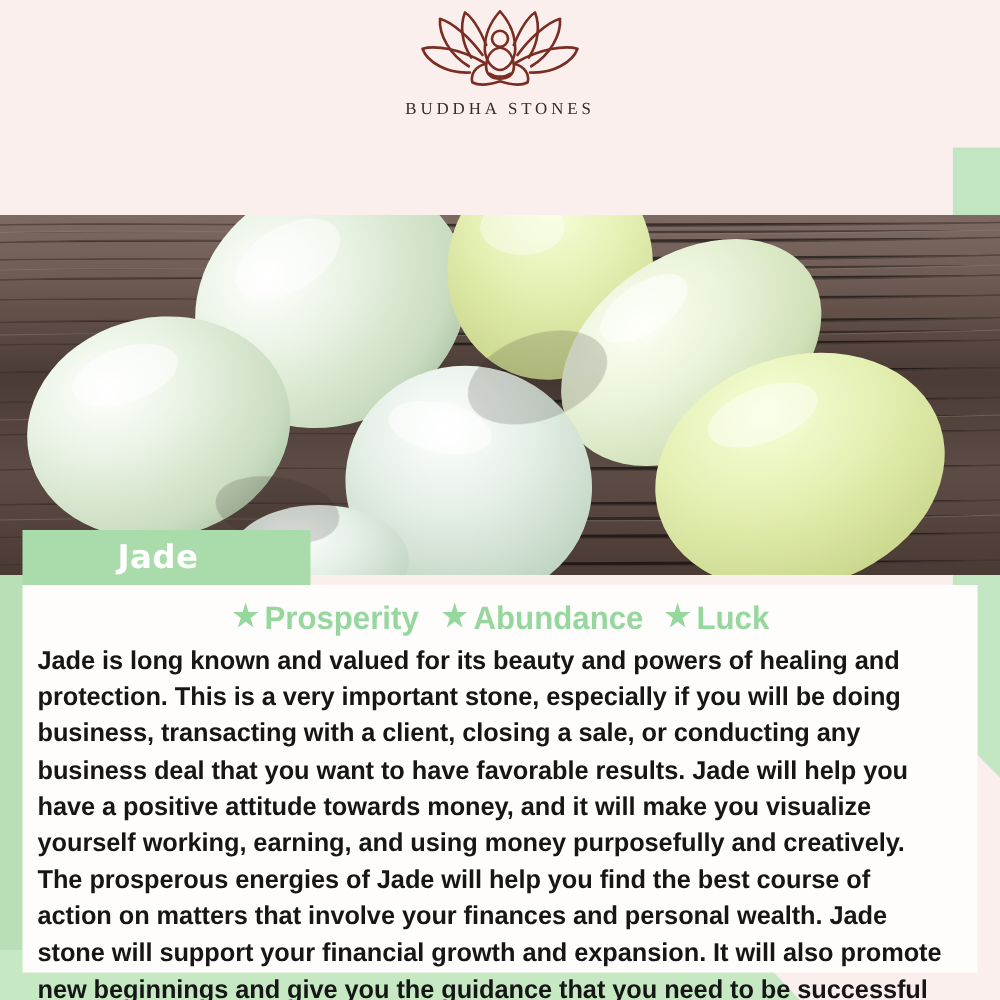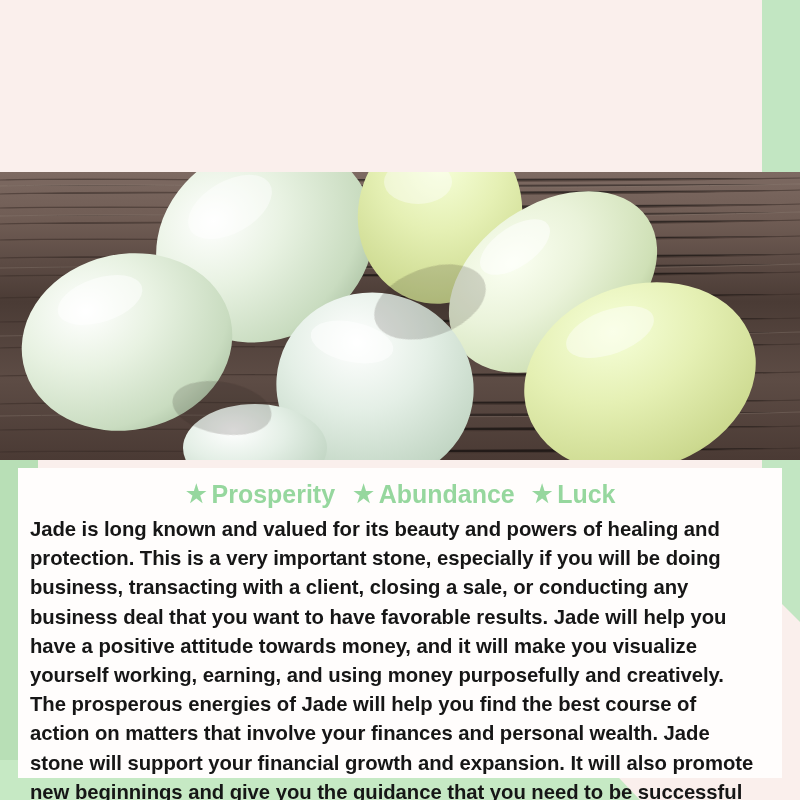--- a/index.html
+++ b/index.html
@@ -209,22 +209,55 @@
         <ellipse cx="255" cy="276" rx="72" ry="44" fill="url(#st4)"></ellipse>
       </g>
 
       <g fill="#2c221e" opacity="0.18">
         <ellipse cx="430" cy="130" rx="58" ry="34" transform="rotate(-20 430 130)"></ellipse>
         <ellipse cx="222" cy="236" rx="50" ry="26" transform="rotate(10 222 236)"></ellipse>
       </g>
     </svg>
   </div>
 
-
-
+  <div class="logo-block">
+    <span class="logo-mark">
+      <svg width="136" height="66" viewBox="0 0 136 66" aria-hidden="true">
+        <g fill="none" stroke="#7a2d22" stroke-width="2.1" stroke-linecap="round" stroke-linejoin="round">
+
+          <path d="M55 44 C36 33, 16 30, 6 33 C10 44, 26 53, 44 52"></path>
+
+          <path d="M81 44 C100 33, 120 30, 130 33 C126 44, 110 53, 92 52"></path>
+
+          <path d="M54 38 C44 24, 30 12, 20 9 C19 22, 28 38, 43 47"></path>
+
+          <path d="M82 38 C92 24, 106 12, 116 9 C117 22, 108 38, 93 47"></path>
+
+          <path d="M57 30 C52 18, 46 8, 40 4 C36 14, 37 28, 45 40"></path>
+
+          <path d="M79 30 C84 18, 90 8, 96 4 C100 14, 99 28, 91 40"></path>
+
+          <path d="M68 3 C60 12, 55 24, 56 36 C58 46, 64 50, 68 50 C72 50, 78 46, 80 36 C81 24, 76 12, 68 3Z"></path>
+
+          <circle cx="68" cy="25" r="6.4"></circle>
+
+          <path d="M68 32 C62 33, 58 38, 57 45 C56 52, 60 57, 68 57 C76 57, 80 52, 79 45 C78 38, 74 33, 68 32Z"></path>
+
+          <path d="M57 45 C48 47, 44 54, 46 60 C52 63, 62 61, 68 59 C74 61, 84 63, 90 60 C92 54, 88 47, 79 45"></path>
+          <path d="M60 53 C64 56, 72 56, 76 53"></path>
+        </g>
+      </svg>
+    </span>
+    <span class="logo-word">BUDDHA STONES</span>
+  </div>
+
+
+  <div class="jade-band">
+    <span class="jade-label">Jade</span>
+  </div>
 
   <div class="content">
     <div class="benefits">
       <span class="benefit">
         <span class="star">★</span>
         <span>Prosperity</span>
       </span>
       <span class="benefit">
         <span class="star">★</span>
         <span>Abundance</span>

